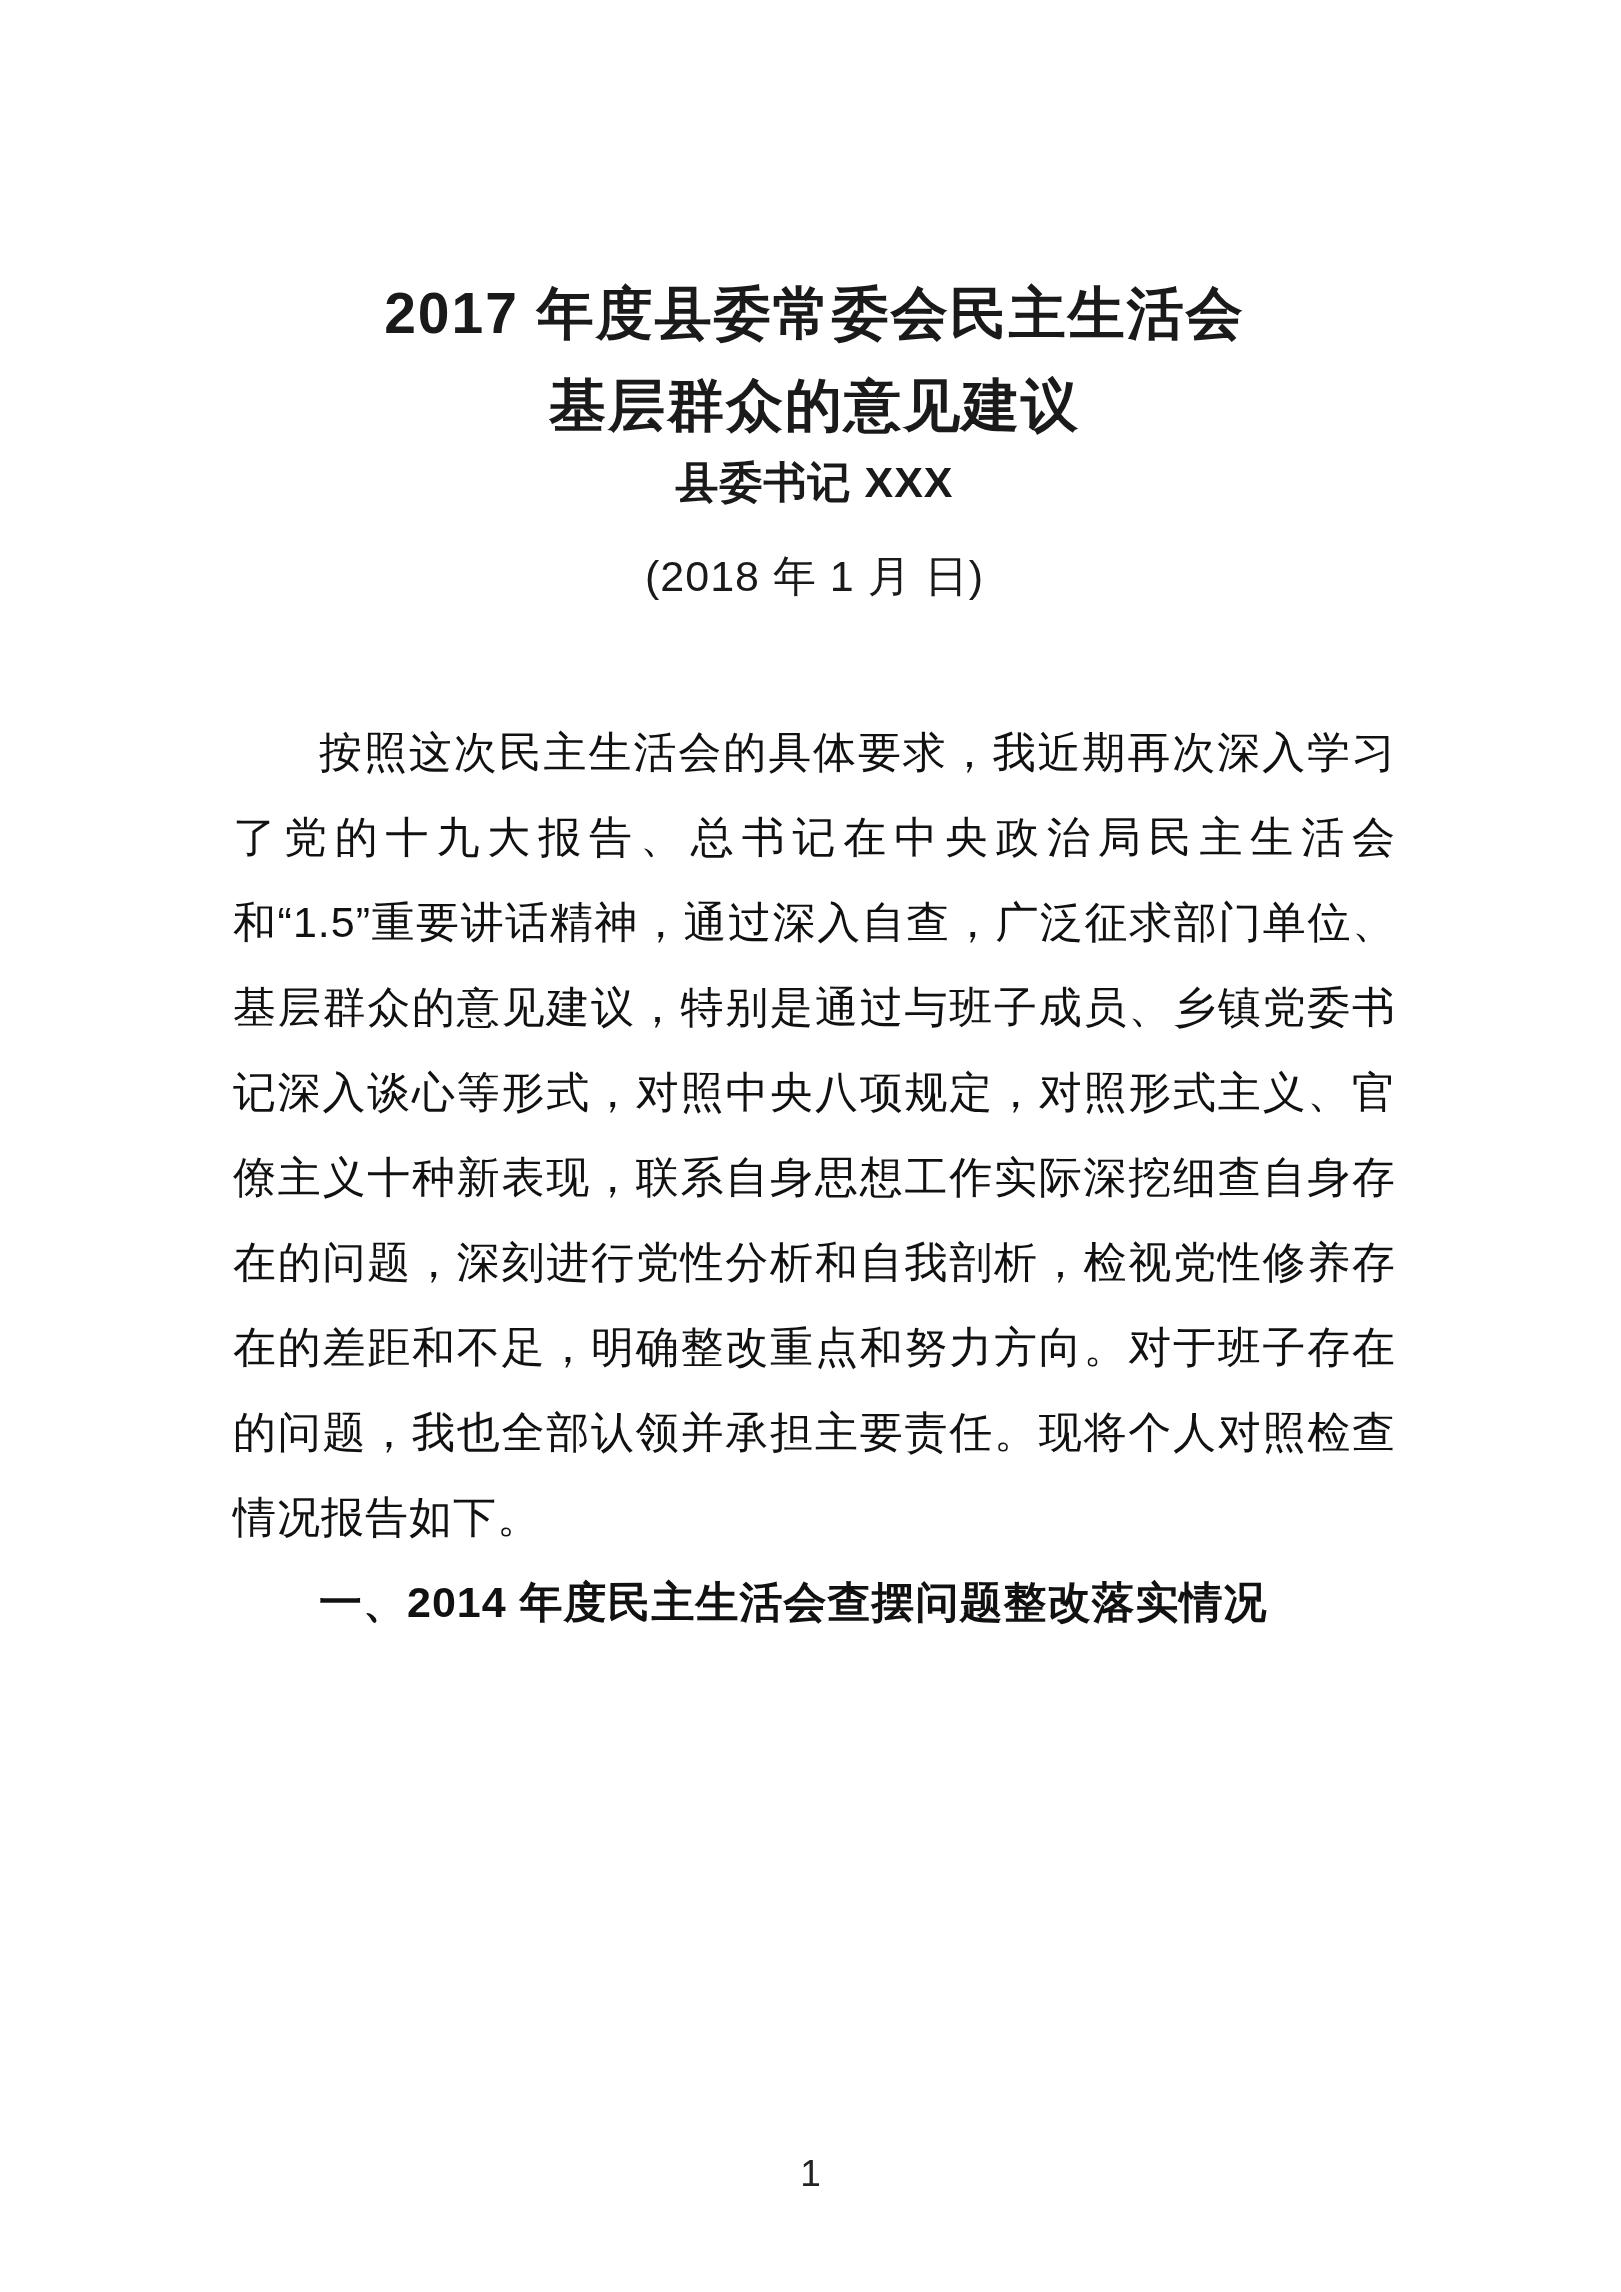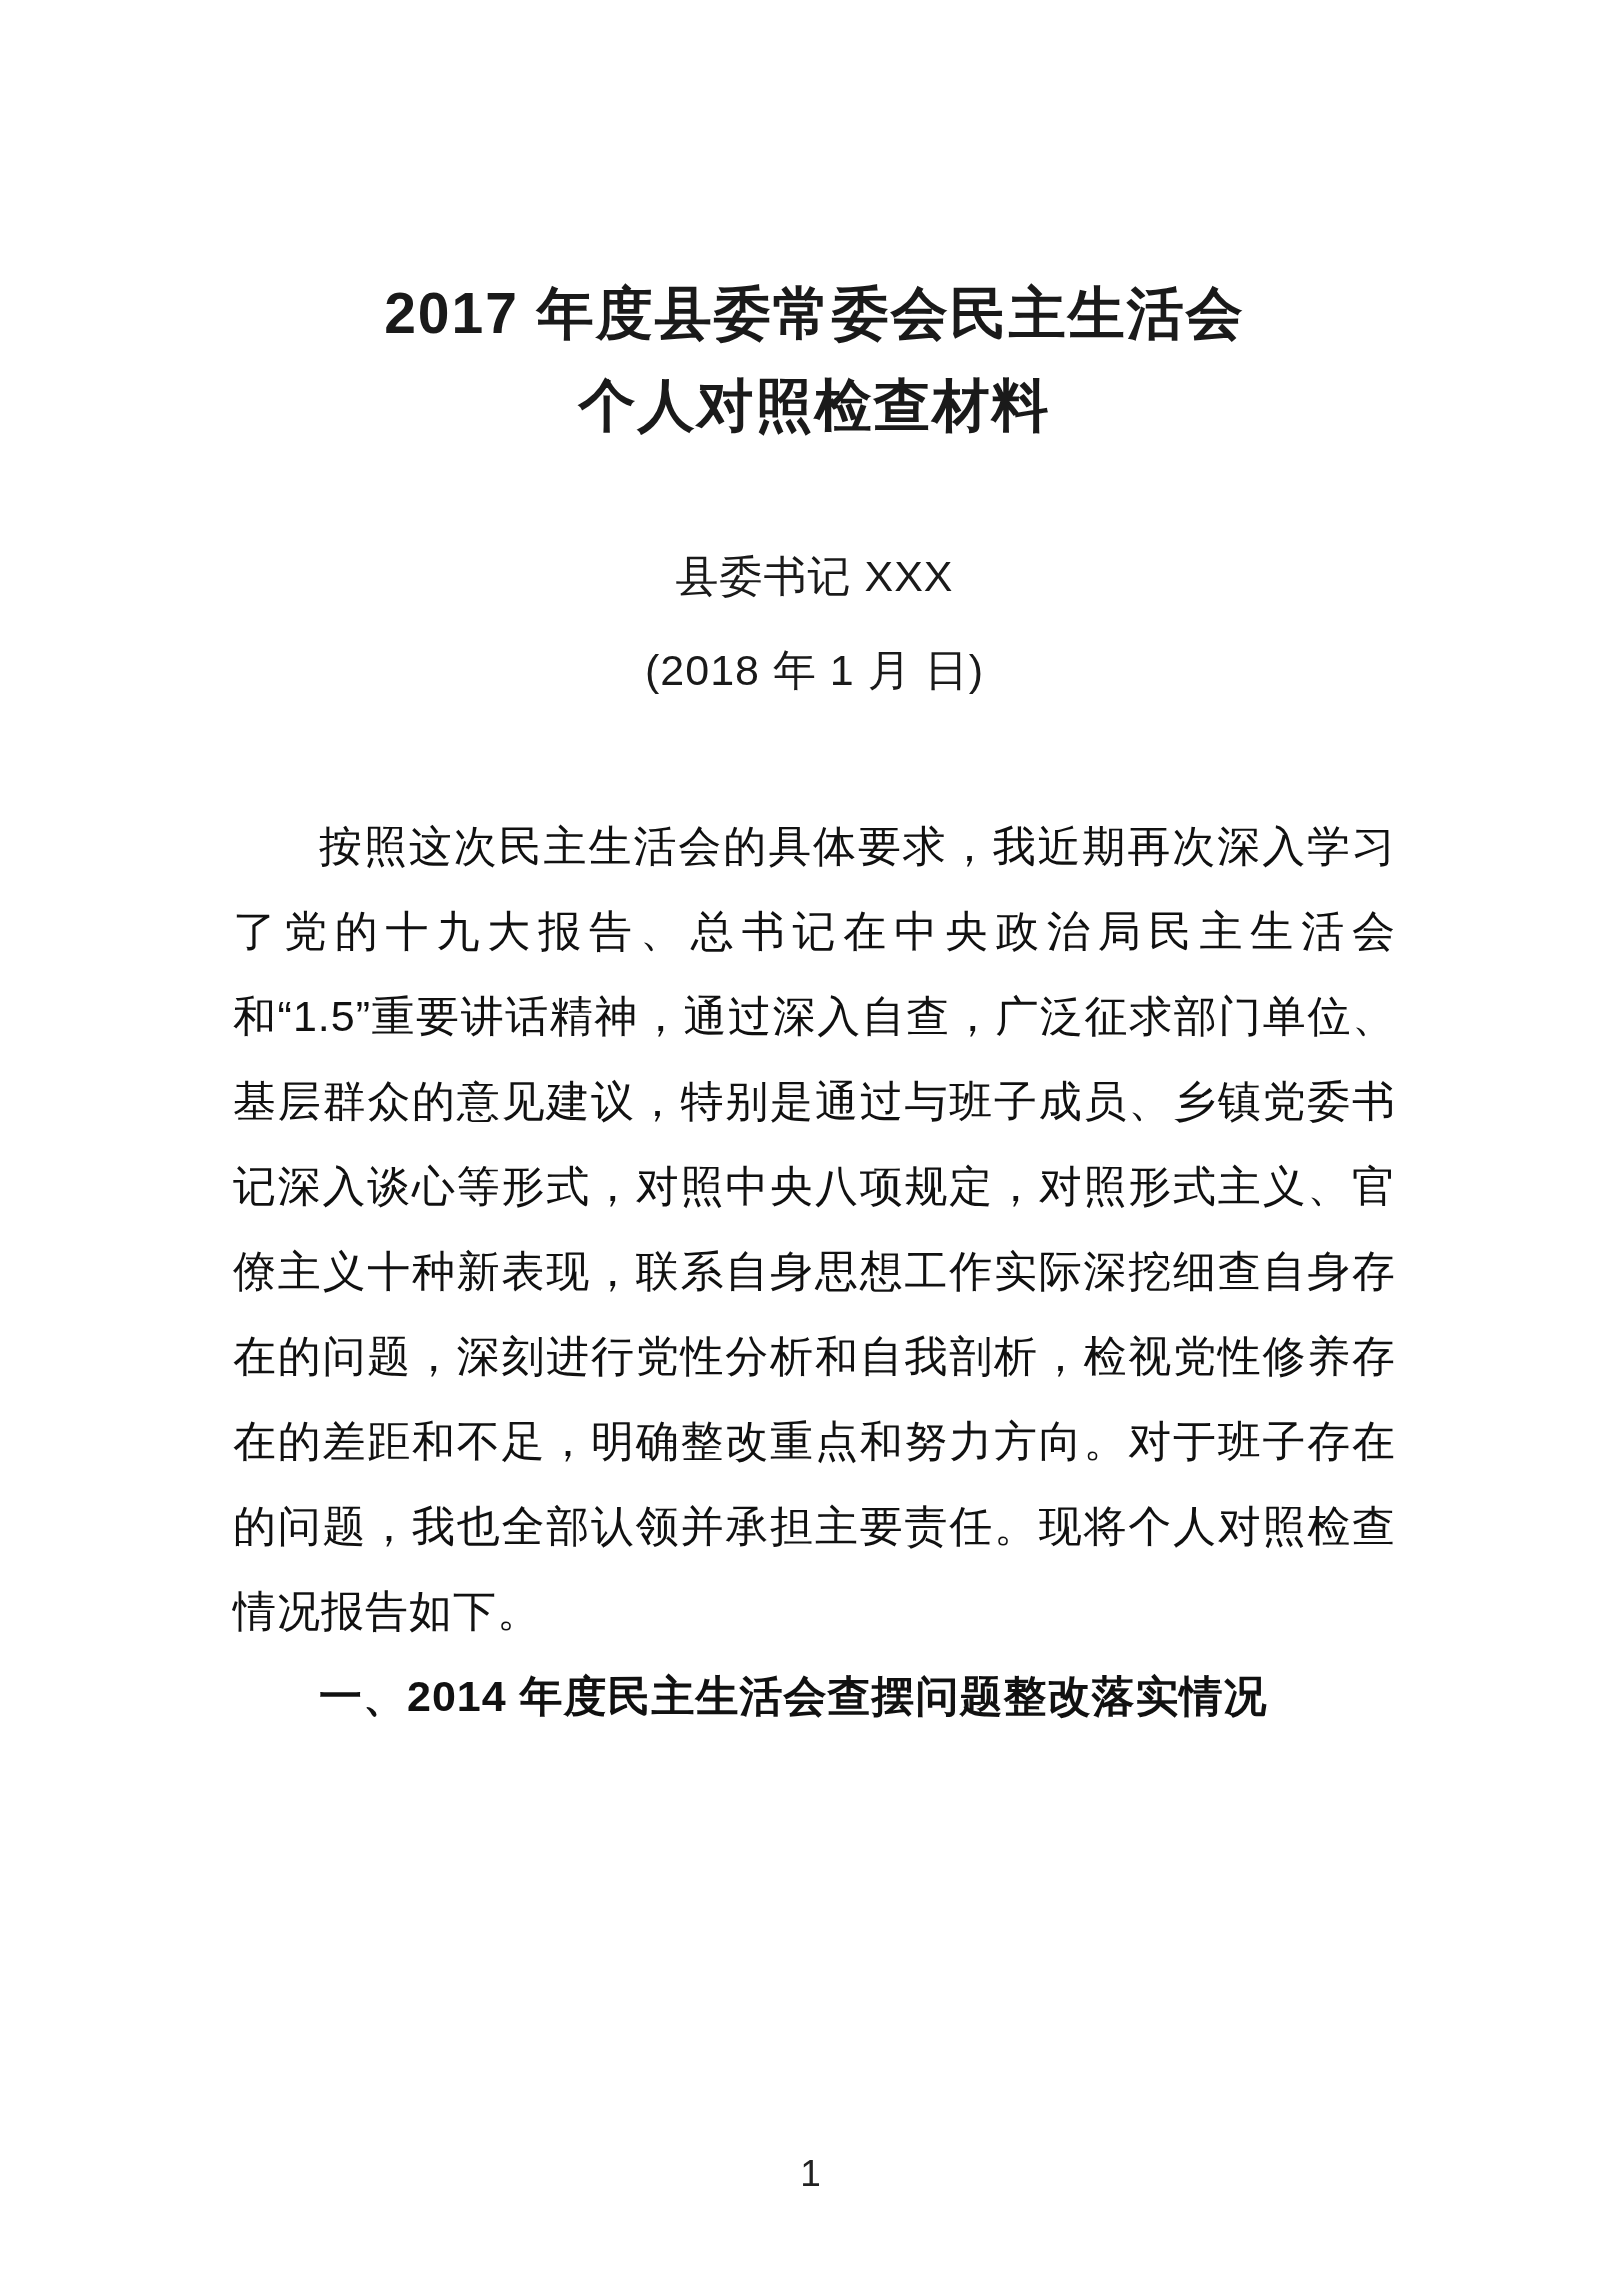--- a/index.html
+++ b/index.html
@@ -20,23 +20,22 @@
     .doc-title {
       font-size: 57px;
       font-weight: bold;
       text-align: center;
       line-height: 92px;
       letter-spacing: 2px;
       color: #1a1a1a;
     }
     .doc-title .title-line { display: block; }
     .byline {
-      margin-top: 94px;
       font-size: 43px;
-      font-weight: 400;
+      font-weight: 700;
       text-align: center;
       line-height: 63px;
       letter-spacing: 1px;
     }
     .dateline {
       margin-top: 31px;
       font-size: 43px;
       text-align: center;
       line-height: 63px;
       letter-spacing: 1px;
@@ -64,21 +63,21 @@
       color: #222222;
     }
   </style>
 </head>
 <body>
 
 <div class="page">
 
   <h1 class="doc-title">
     <span class="title-line">2017 年度县委常委会民主生活会</span>
-    <span class="title-line">个人对照检查材料</span>
+    <span class="title-line">基层群众的意见建议</span>
   </h1>
 
   <p class="byline">县委书记 XXX</p>
 
   <p class="dateline">(2018 年 1 月 日)</p>
 
   <p class="body-para para-first">按照这次民主生活会的具体要求，我近期再次深入学习了党的十九大报告、总书记在中央政治局民主生活会和“1.5”重要讲话精神，通过深入自查，广泛征求部门单位、基层群众的意见建议，特别是通过与班子成员、乡镇党委书记深入谈心等形式，对照中央八项规定，对照形式主义、官僚主义十种新表现，联系自身思想工作实际深挖细查自身存在的问题，深刻进行党性分析和自我剖析，检视党性修养存在的差距和不足，明确整改重点和努力方向。对于班子存在的问题，我也全部认领并承担主要责任。现将个人对照检查情况报告如下。</p>
 
   <p class="body-para section-heading">一、2014 年度民主生活会查摆问题整改落实情况</p>
 

